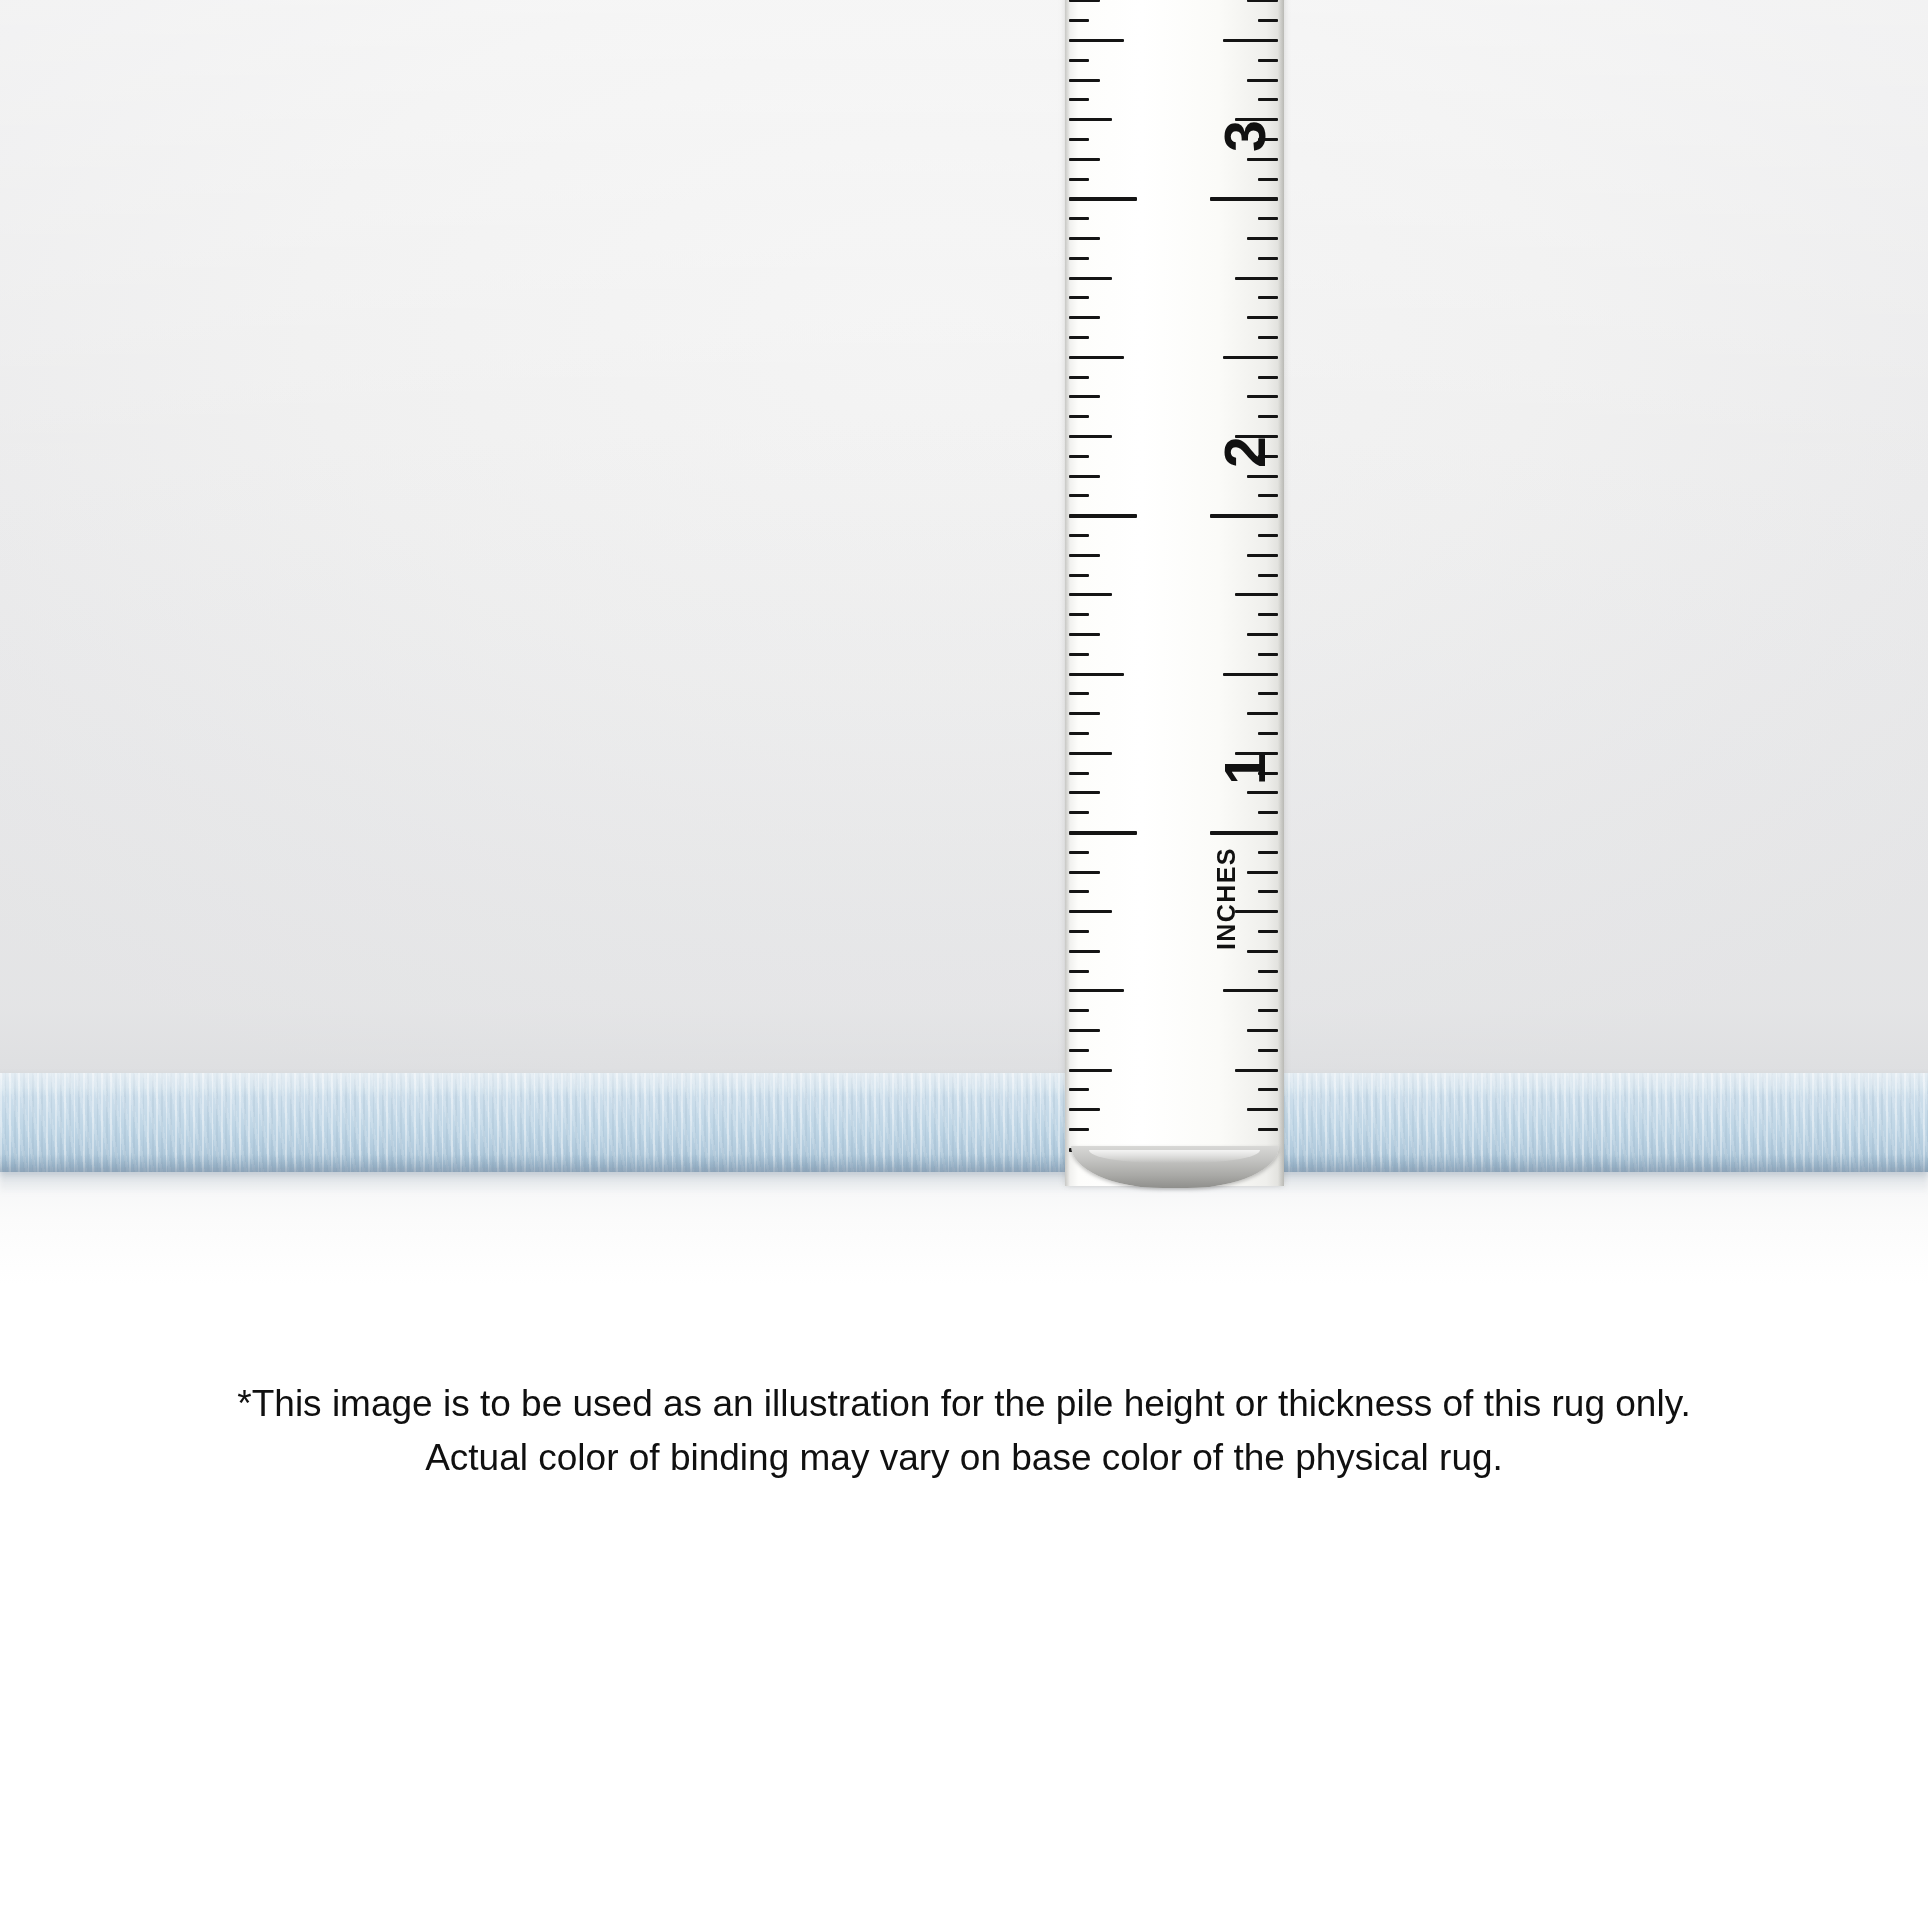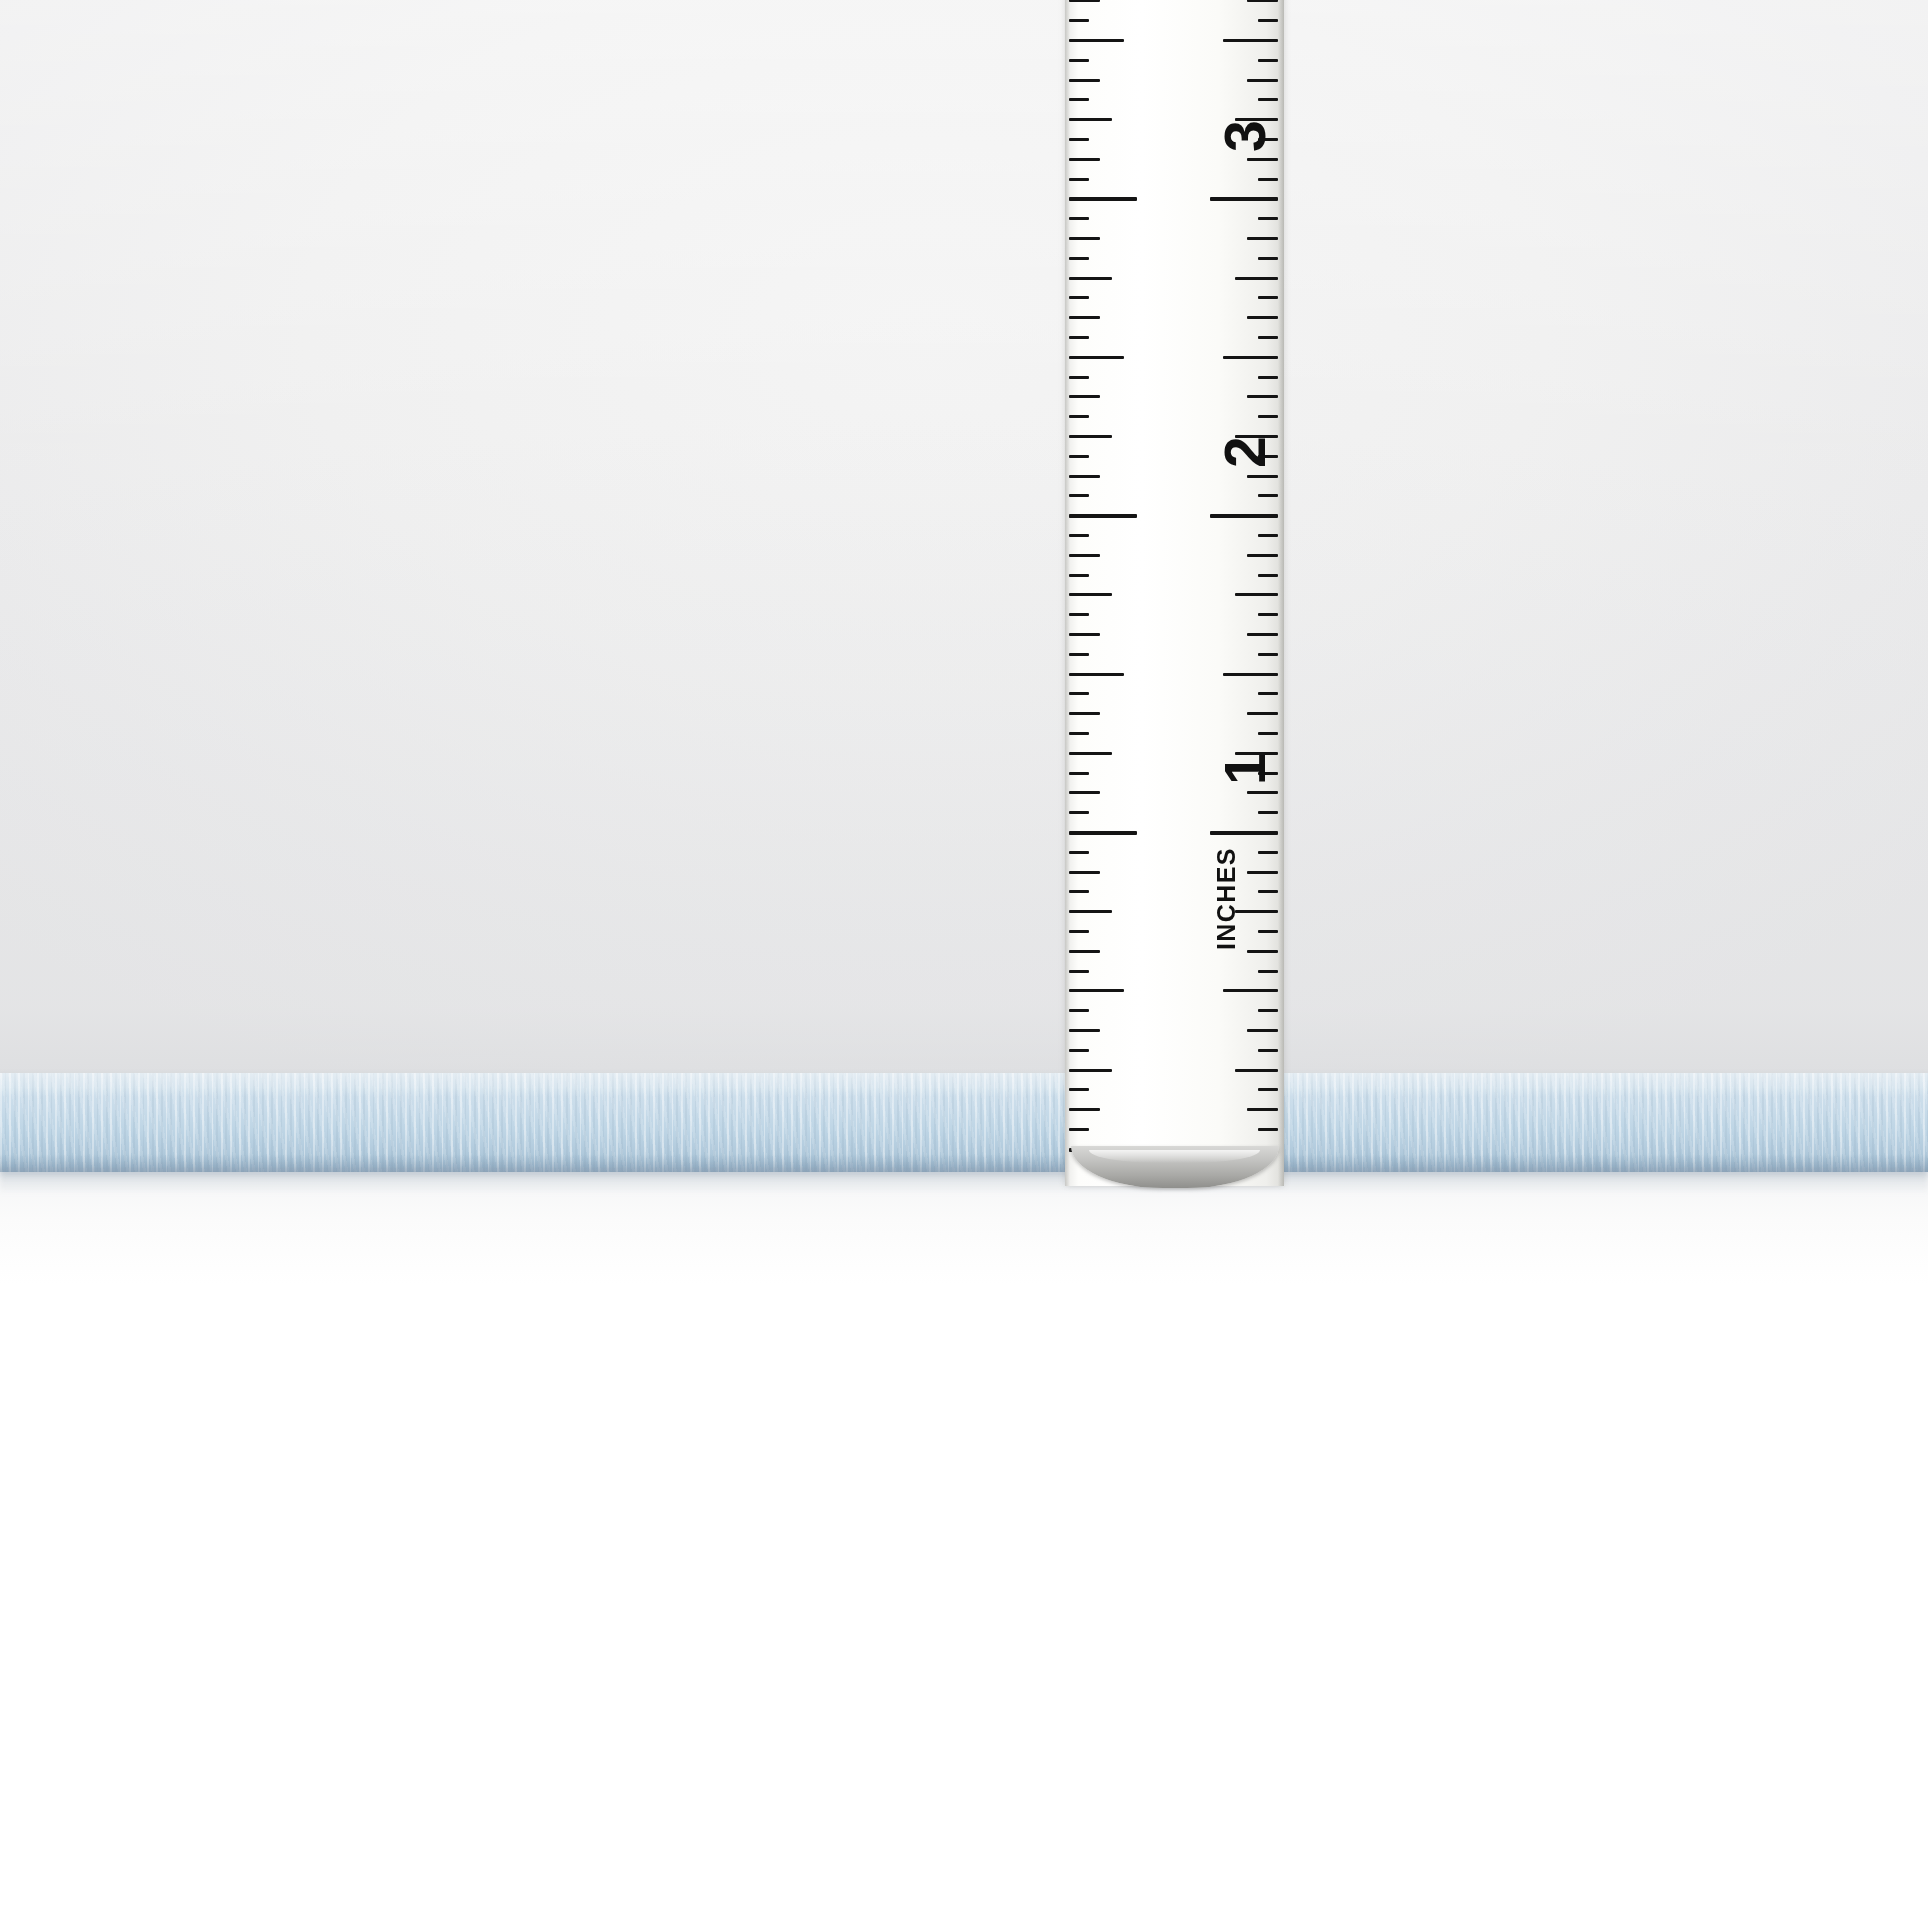--- a/index.html
+++ b/index.html
@@ -366,15 +366,19 @@
     <div class="num big" style="left:1212px; top:785px;">1</div>
     <div class="num big" style="left:1212px; top:468px;">2</div>
     <div class="num big" style="left:1212px; top:152px;">3</div>
     <div class="inches-label" style="left:1212px; top:950px;">INCHES</div>
 
     <div class="ruler-tip"></div>
     <div class="ruler-tip-hl"></div>
 
   </div>
 
+  <div class="caption">
+    <span class="line">*This image is to be used as an illustration for the pile height or thickness of this rug only.</span>
+    <span class="line">Actual color of binding may vary on base color of the physical rug.</span>
+  </div>
 
 </div>
 
 
 </body></html>

